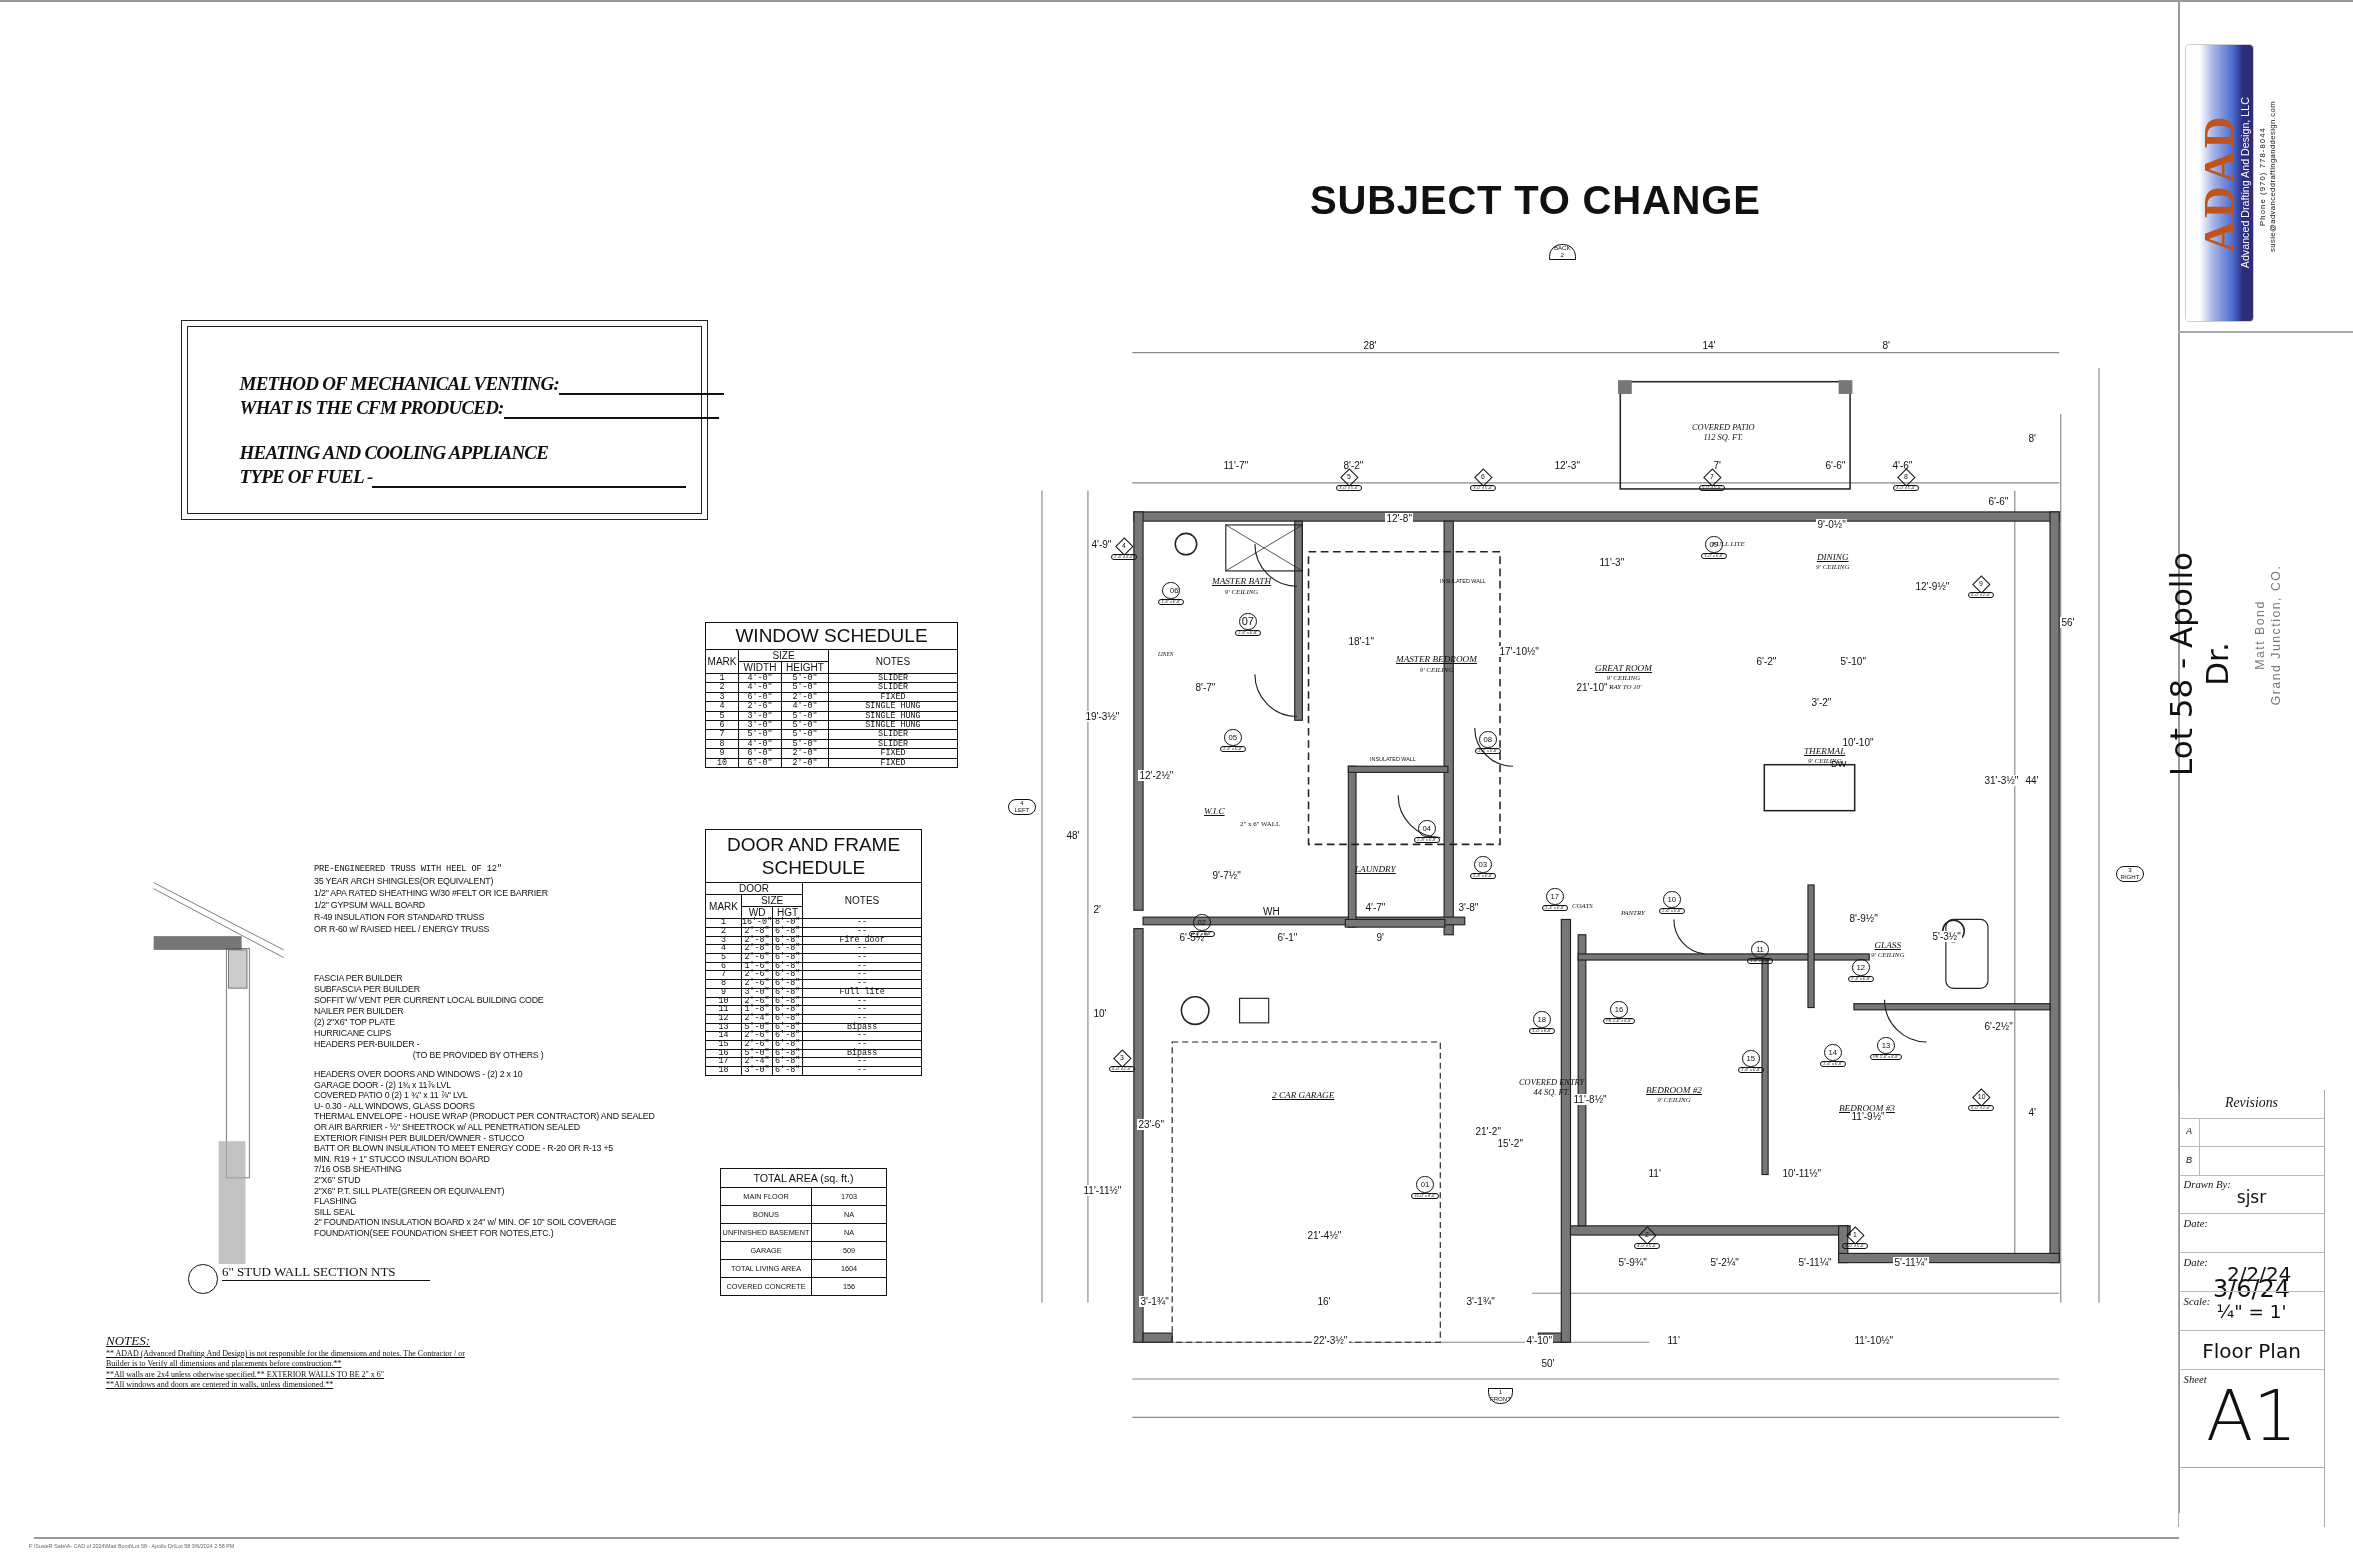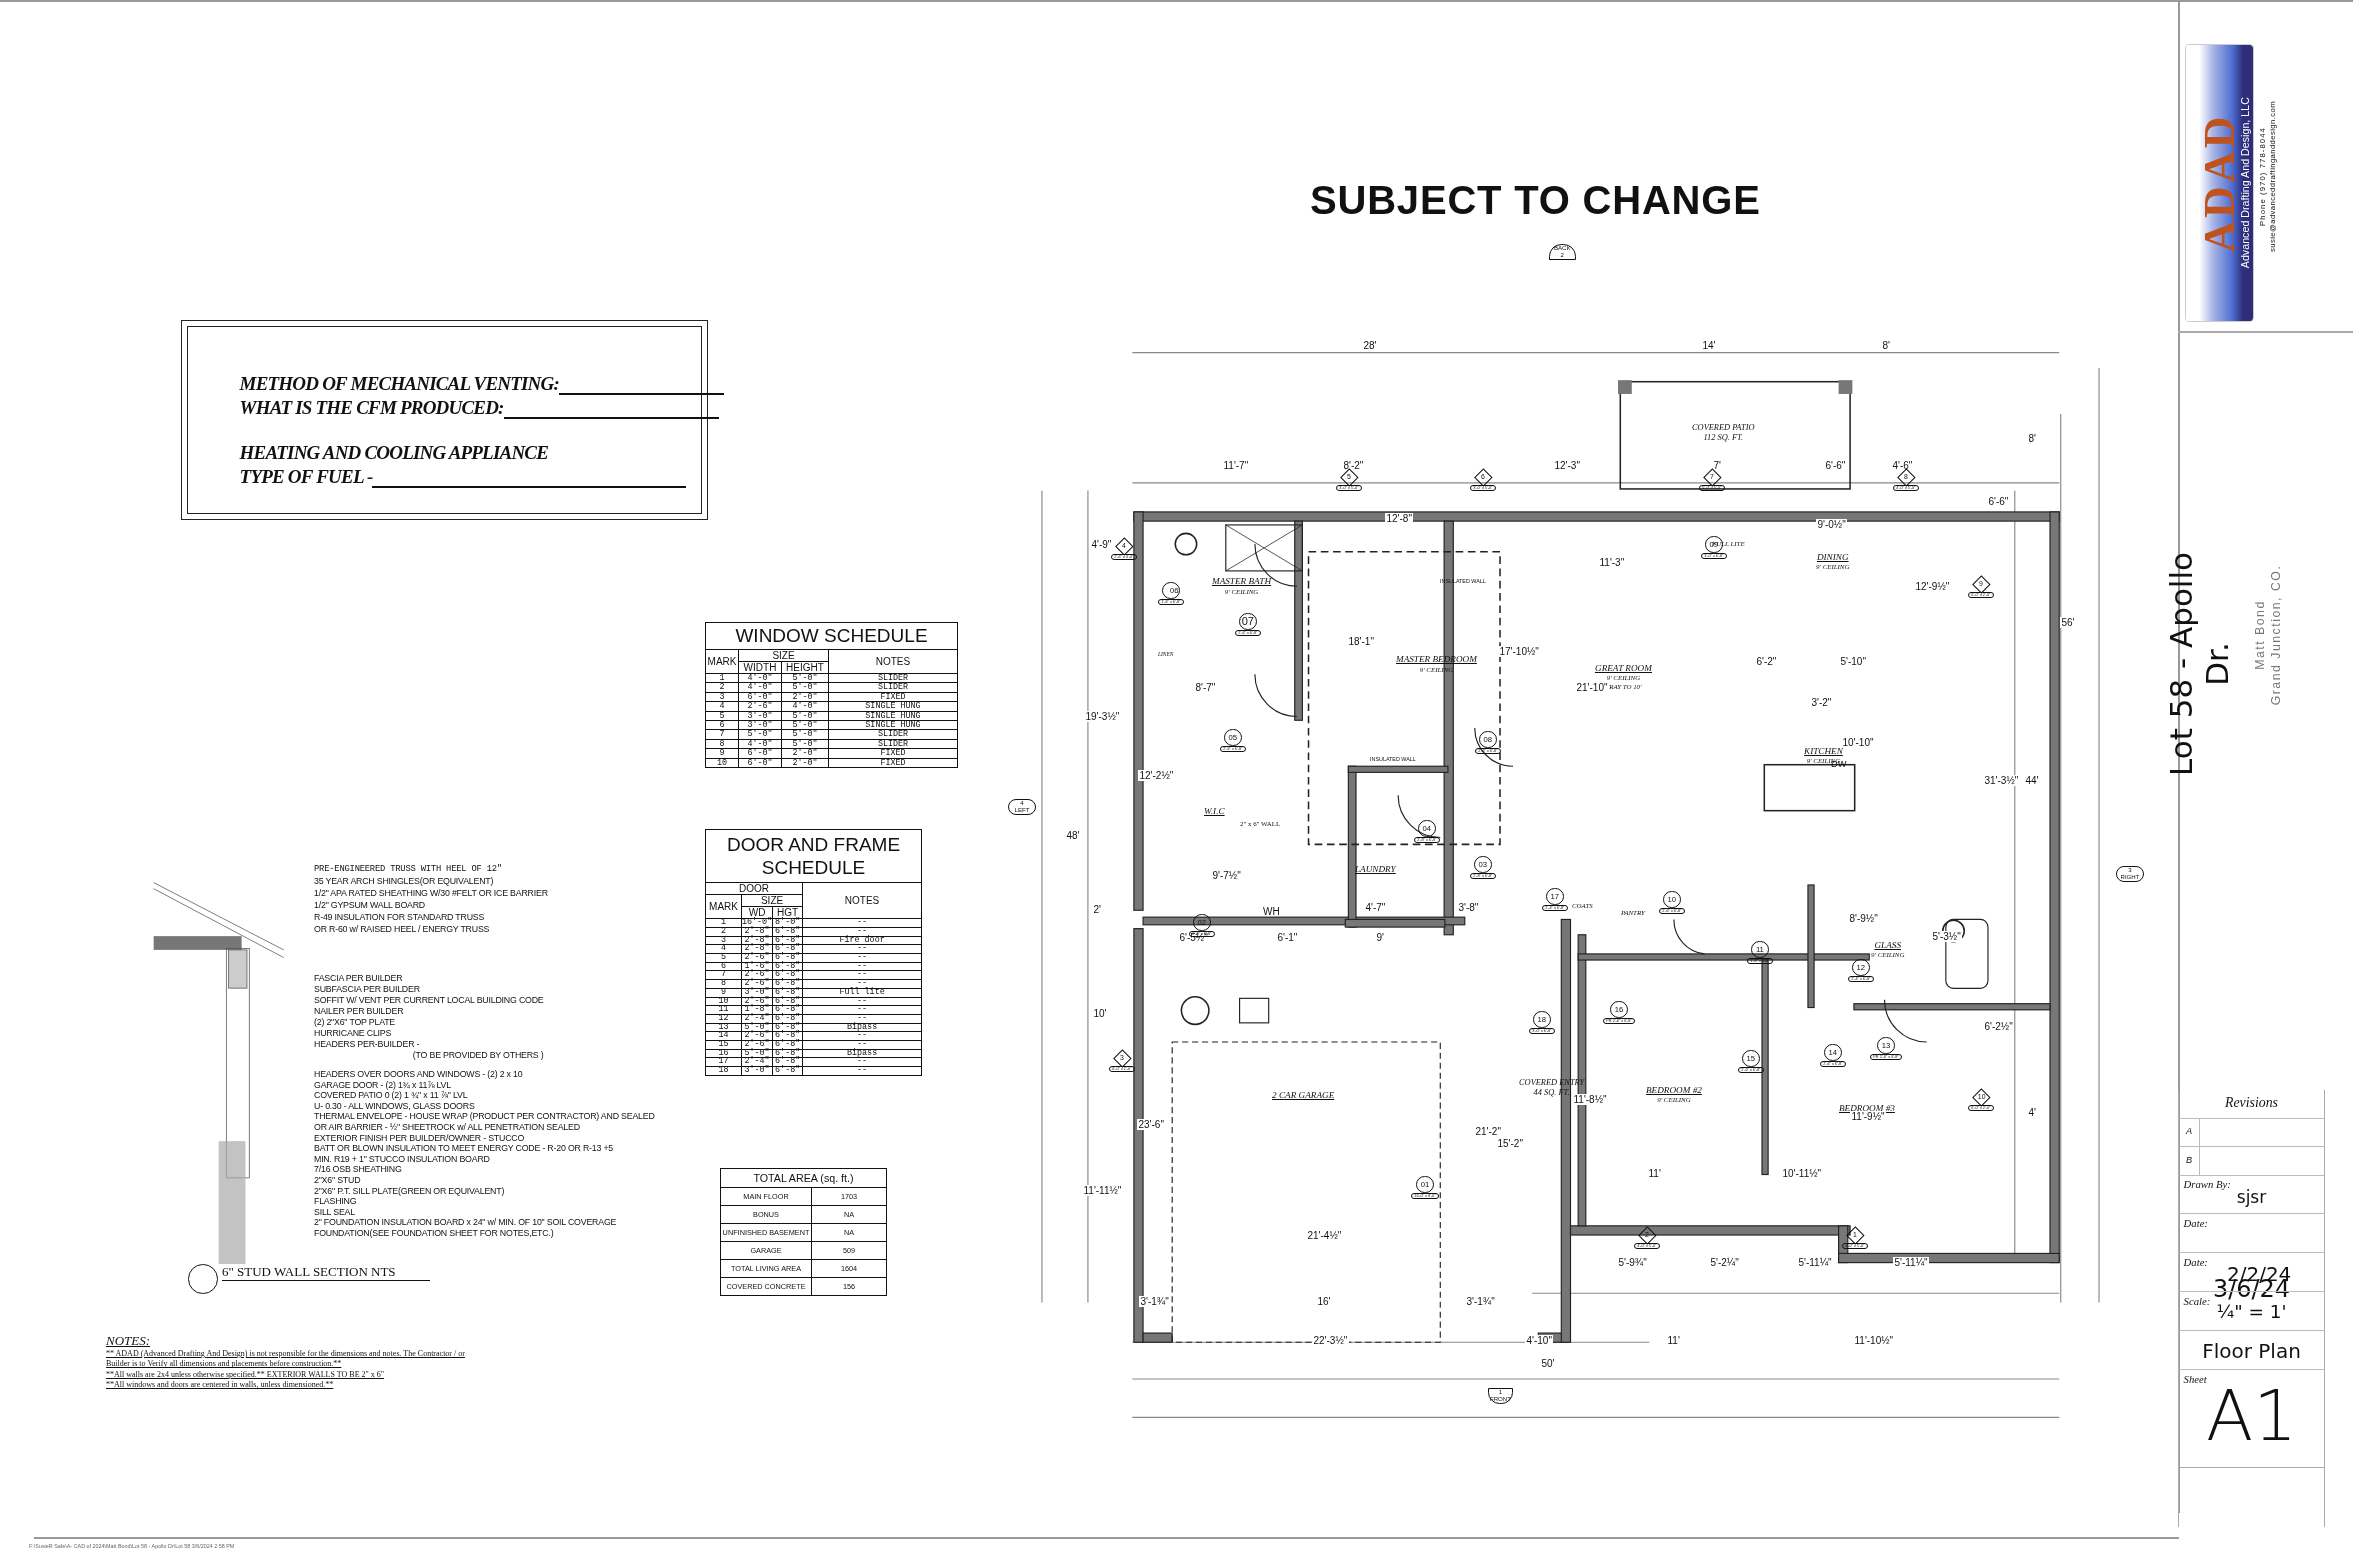--- a/index.html
+++ b/index.html
@@ -420,21 +420,21 @@
     <path d="M525 738 A 55 55 0 0 0 580 793"></path>
     <path d="M1160 1005 A 55 55 0 0 0 1215 1060"></path>
     <path d="M885 900 A 45 45 0 0 0 925 945"></path>
   </g>
 </svg>
 
 <div class="plan-label" style="left:1212px;top:576px;font-size:9.2px;line-height:10px;"><span class="u">MASTER BATH</span><br><span style="font-size:6.9px;">9' CEILING</span></div>
 <div class="plan-label" style="left:1396px;top:654px;font-size:9.2px;line-height:10px;"><span class="u">MASTER BEDROOM</span><br><span style="font-size:6.9px;">9' CEILING</span></div>
 <div class="plan-label" style="left:1595px;top:664px;font-size:9.2px;line-height:9.2px;"><span class="u">GREAT ROOM</span><br><span style="font-size:6.9px;">9' CEILING</span><br><span style="font-size:6.9px;">TRAY TO 10'</span></div>
 <div class="plan-label" style="left:1816px;top:553px;font-size:9.2px;line-height:9.2px;"><span class="u">DINING</span><br><span style="font-size:6.9px;">9' CEILING</span></div>
-<div class="plan-label" style="left:1804px;top:747px;font-size:9.2px;line-height:9.2px;"><span class="u">KITCHEN</span><br><span style="font-size:6.9px;">9' CEILING</span></div>
+<div class="plan-label" style="left:1804px;top:747px;font-size:9.2px;line-height:9.2px;"><span class="u">THERMAL</span><br><span style="font-size:6.9px;">9' CEILING</span></div>
 <div class="plan-label" style="left:1204px;top:806px;font-size:9.2px;"><span class="u">W.I.C</span></div>
 <div class="plan-label" style="left:1355px;top:864px;font-size:9.2px;"><span class="u">LAUNDRY</span></div>
 <div class="plan-label" style="left:1692px;top:423px;font-size:8.4px;line-height:10px;"><span>COVERED PATIO</span><br><span>112 SQ. FT.</span></div>
 <div class="plan-label" style="left:1272px;top:1090px;font-size:9.2px;"><span class="u">2 CAR GARAGE</span></div>
 <div class="plan-label" style="left:1519px;top:1078px;font-size:8.4px;line-height:10px;"><span>COVERED ENTRY</span><br><span>44 SQ. FT.</span></div>
 <div class="plan-label" style="left:1646px;top:1086px;font-size:9.2px;line-height:9.2px;"><span class="u">BEDROOM #2</span><br><span style="font-size:6.9px;">9' CEILING</span></div>
 <div class="plan-label" style="left:1839px;top:1104px;font-size:9.2px;line-height:9.2px;"><span class="u">BEDROOM #3</span><br><span style="font-size:6.9px;">9' CEILING</span></div>
 <div class="plan-label" style="left:1871px;top:941px;font-size:9.2px;line-height:9.2px;"><span class="u">GLASS</span><br><span style="font-size:6.9px;">9' CEILING</span></div>
 <div class="plan-label" style="left:1572px;top:902px;font-size:6.9px;"><span>COATS</span></div>
 <div class="plan-label" style="left:1621px;top:909px;font-size:6.9px;"><span>PANTRY</span></div>

